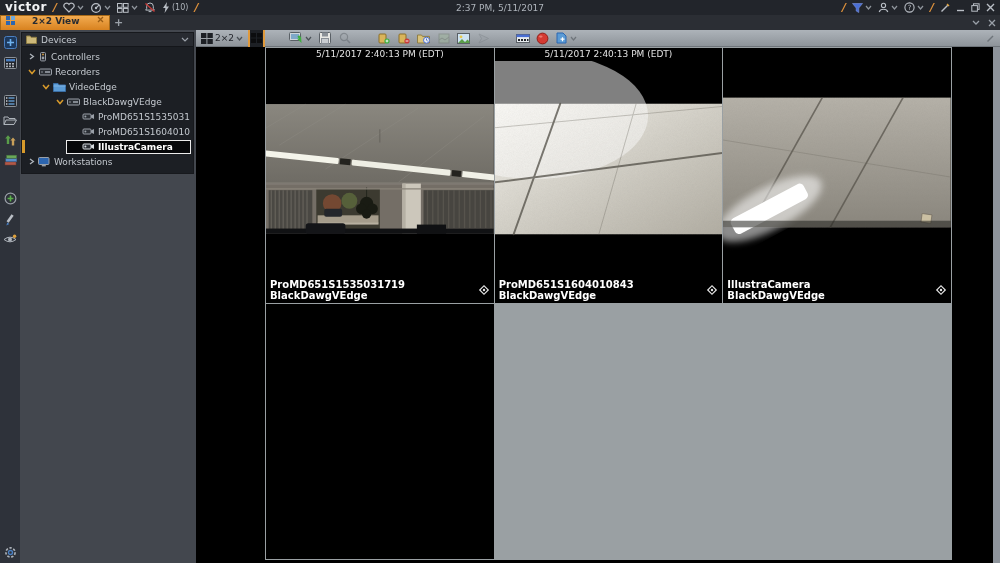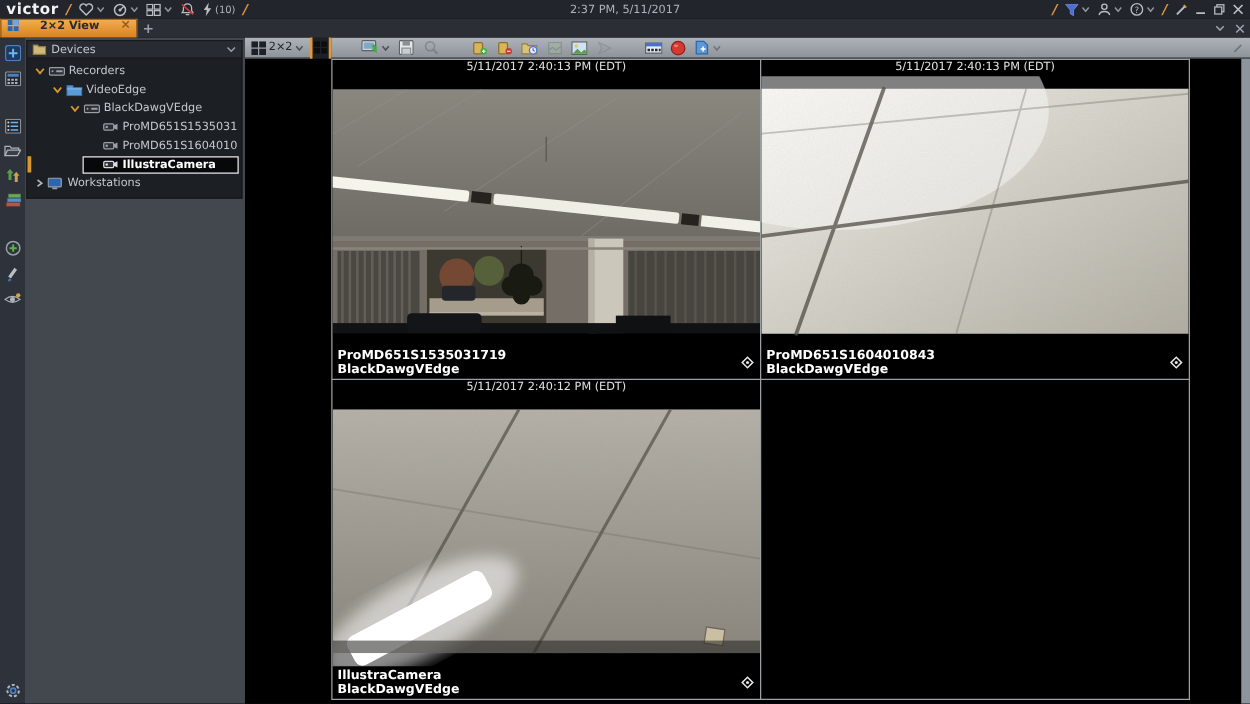--- a/index.html
+++ b/index.html
@@ -46,21 +46,21 @@
   
   .content{flex:1;display:flex;flex-direction:column;min-width:0;}
   .toolbar{height:17px;background:linear-gradient(#adb3b9,#8e949a);display:flex;align-items:center;gap:5px;padding:0 5px;border-bottom:1px solid #6e747a;color:#23262c;font-size:9px;}
   .tbtn{height:30px;min-width:15px;display:flex;align-items:center;justify-content:center;gap:2px;}
   .tbtn.active{border:2px solid #e09a3c;background:#1d2025;padding:0 1px;}
   .disabled{opacity:.45;}
   .tb-gap{width:14px;}
   .tb-end{margin-left:auto;}
 
   .workspace{flex:1;position:relative;background:#000;min-height:0;}
-  .vgrid{position:absolute;left:69px;top:0;width:687px;height:513px;background:#9aa0a3;padding:1px;display:grid;grid-template-columns:1fr 1fr;grid-template-rows:1fr 1fr;gap:1px;}
+  .vgrid{position:absolute;left:69px;top:0;width:687px;height:513px;background:#9aa0a3;padding:1px;display:grid;grid-template-columns:1fr 1fr 1fr;grid-template-rows:1fr 1fr;gap:1px;}
   .tile{background:#000;display:flex;flex-direction:column;overflow:hidden;}
   .tsbar{height:13px;color:#e2e2e2;font-size:9px;text-align:center;line-height:13px;flex:none;}
   .vwrap{flex:1;position:relative;min-height:0;}
   .vid{position:absolute;inset:0;width:100%;height:100%;}
   .lblbar{height:26px;display:flex;align-items:center;justify-content:space-between;padding:0 4px;flex:none;}
   .lbltext{color:#fff;font-weight:bold;font-size:10px;line-height:11px;white-space:nowrap;}
   .scrollbar{position:absolute;right:0;top:0;bottom:0;width:7px;background:#8e949b;}
 </style>
 </head>
 <body>
@@ -334,20 +334,38 @@
             </span>
           <span>Devices</span>
           <span class="devchev">
               <svg width="8" height="5">
                 <path d="M1 1 L4 4 L7 1" stroke="#9aa0a8" fill="none" stroke-width="1.2"></path>
               </svg>
             </span>
         </div>
         <div class="tree">
 
+          <div class="trow">
+            <span class="i0"></span>
+              <div class="rowbox">
+            <span>
+                  <svg width="7" height="7">
+                    <path d="M2 1 L5.4 3.5 L2 6" fill="none" stroke="#aeb4bb" stroke-width="1.3"></path>
+                  </svg>
+                </span>
+            <span>
+                  <svg width="10" height="11">
+                    <rect x="2.5" y="1.5" width="5" height="8.4" rx="1" fill="#23262c" stroke="#9aa0a8"></rect>
+                    <circle cx="5" cy="3.4" r="0.9" fill="#e0a23c"></circle>
+                    <rect x="3.8" y="5.6" width="2.4" height="2.6" fill="#9aa0a8"></rect>
+                  </svg>
+                </span>
+            <span>Controllers</span>
+              </div>
+          </div>
 
 
           <div class="trow">
             <span class="i0"></span>
               <div class="rowbox">
             <span>
                   <svg width="8" height="7">
                     <path d="M1 2 L4 5.6 L7 2" fill="none" stroke="#d79a2b" stroke-width="1.5"></path>
                   </svg>
                 </span>
@@ -736,21 +754,20 @@
               <span>
                   <svg width="12" height="12">
                     <rect x="3" y="3" width="6" height="6" transform="rotate(45 6 6)" fill="none" stroke="#e8e8e8" stroke-width="1.2"></rect>
                     <circle cx="6" cy="6" r="1.2" fill="#e8e8e8"></circle>
                   </svg>
                 </span>
             </div>
           </div>
 
           <div class="tile">
-            <div class="tsbar">5/11/2017 2:40:12 PM (EDT)</div>
             <div class="vwrap">
               <svg class="vid" viewBox="0 0 344 196" preserveAspectRatio="xMidYMid meet">
                 <defs>
                   <linearGradient id="g3" x1="0" y1="0" x2="0" y2="1">
                       <stop offset="0" stop-color="#b7b3aa"></stop>
                       <stop offset="1" stop-color="#8a867d"></stop>
                     </linearGradient>
                   <filter id="sp3" x="0" y="0" width="100%" height="100%">
                       <feTurbulence type="fractalNoise" baseFrequency="0.9" numOctaves="2"></feTurbulence>
                       <feColorMatrix type="matrix" values="0 0 0 0 0.22  0 0 0 0 0.21  0 0 0 0 0.19  0 0 0 0.4 0"></feColorMatrix>

